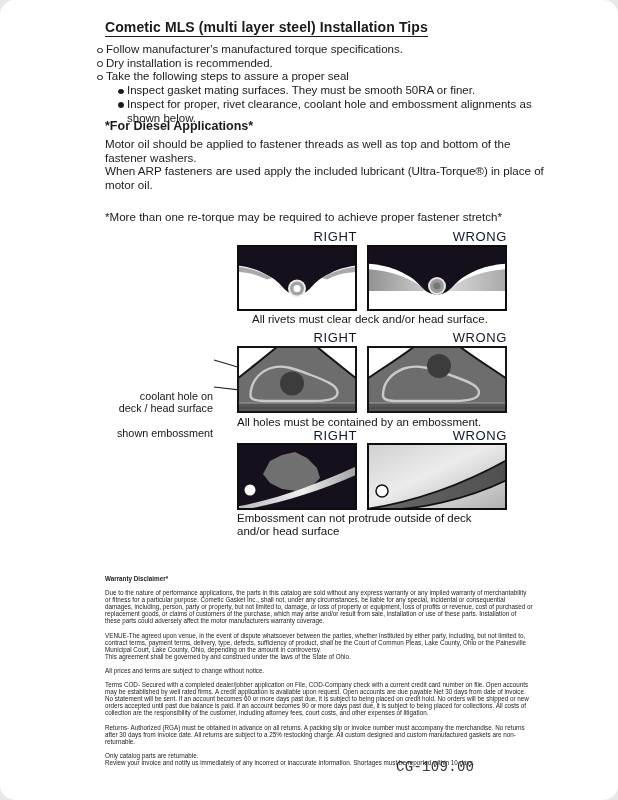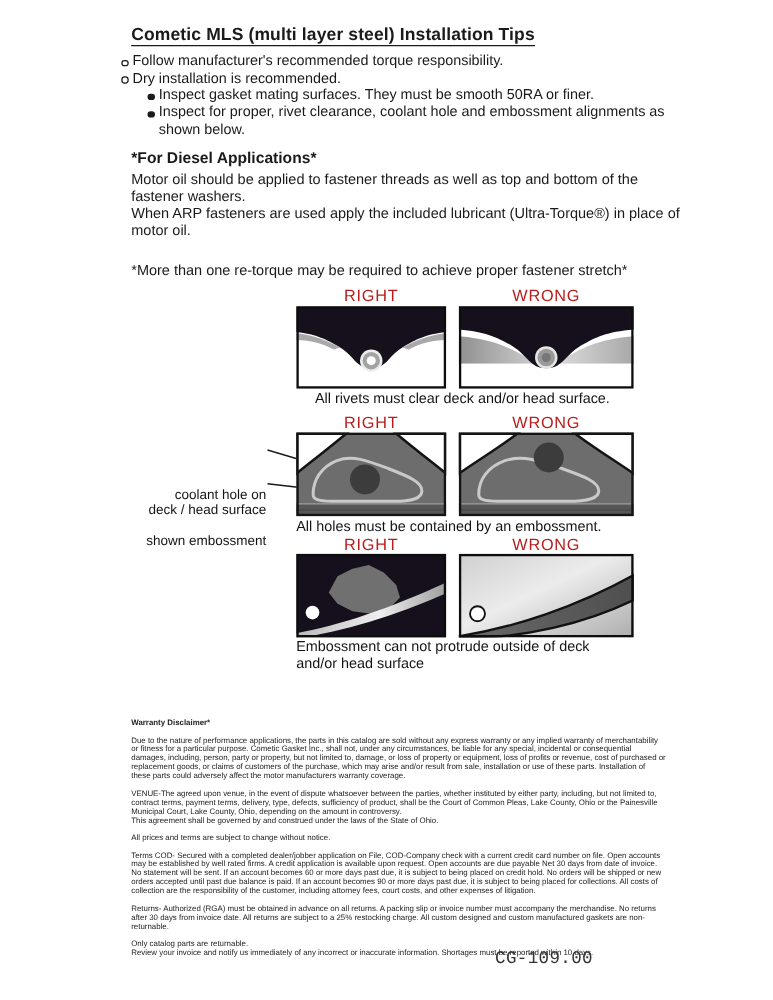--- a/index.html
+++ b/index.html
@@ -1,19 +1,19 @@
 <!DOCTYPE html>
 <html><head>
 <meta charset="utf-8">
 <style>
   html,body{margin:0;padding:0;background:#e8e8e8;}
   .page{
     position:relative;width:618px;height:800px;background:#ffffff;
     font-family:"Liberation Sans","DejaVu Sans",sans-serif;color:#1a1a1a;
-    overflow:hidden;margin:0 auto;
+    overflow:hidden;margin:0 auto;border-radius:15px;
   }
   .abs{position:absolute;}
   .pre{white-space:pre-line;}
 
   .title{
     left:105px;top:19px;font-size:14px;font-weight:bold;
     border-bottom:1.8px solid #1a1a1a;padding-bottom:1px;letter-spacing:0.1px;
   }
   .bullets{left:97px;top:43px;width:450px;list-style:none;margin:0;padding:0;
     font-size:11.5px;line-height:13.7px;}
@@ -24,21 +24,21 @@
   }
   .bullets li.sub{margin-left:21px;}
   .bullets li.sub::before{background:#1a1a1a;}
 
   .diesel-heading{left:105px;top:119px;font-size:12.5px;font-weight:bold;}
   .body-para{left:105px;width:448px;font-size:11.6px;line-height:13.6px;}
   .p1{top:137px;}
   .p2{top:168px;}
   .p3{top:210px;}
 
-  .fig-label{font-size:13px;letter-spacing:0.6px;text-align:center;color:#b91c1c;}
+  .fig-label{font-size:13px;letter-spacing:0.6px;text-align:right;color:#0f172a;}
   .fig-caption{font-size:11.5px;line-height:12.5px;color:#141414;}
   .fig-box{display:block;}
   .fig-box svg{display:block;width:100%;height:100%;}
 
   .col-left{left:237px;width:120px;}
   .col-right{left:367px;width:140px;}
 
   .ann{left:95px;width:118px;text-align:right;font-size:10.8px;line-height:11.8px;color:#141414;margin-top:48px;}
   .ann1{top:343px;}
   .ann2{top:380px;}
@@ -50,22 +50,23 @@
   .doc-code{left:396px;top:759px;font-size:14px;color:#333;letter-spacing:0.3px;font-family:Liberation Mono, monospace;}
 </style>
 </head>
 <body>
 
 <div class="page">
 
   <div class="abs title">Cometic MLS (multi layer steel) Installation Tips</div>
 
   <ul class="abs bullets">
-    <li>Follow manufacturer's recommended torque responsibility.</li>
+    <li>Follow manufacturer's manufactured torque specifications.</li>
     <li>Dry installation is recommended.</li>
+    <li>Take the following steps to assure a proper seal</li>
     <li class="sub">Inspect gasket mating surfaces.  They must be smooth 50RA or finer.</li>
     <li class="sub">Inspect for proper, rivet clearance, coolant hole and embossment alignments as shown below.</li>
   </ul>
 
   <div class="abs diesel-heading">*For Diesel Applications*</div>
   <div class="abs body-para p1 pre">Motor oil should be applied to fastener threads as well as top and bottom of the fastener washers.
 When ARP fasteners are used apply the included lubricant (Ultra-Torque®) in place of motor oil.</div>
   <div class="abs body-para p3">*More than one re-torque may be required to achieve proper fastener stretch*</div>
 
   <div class="abs fig-label col-left" style="top:229px">RIGHT</div>

